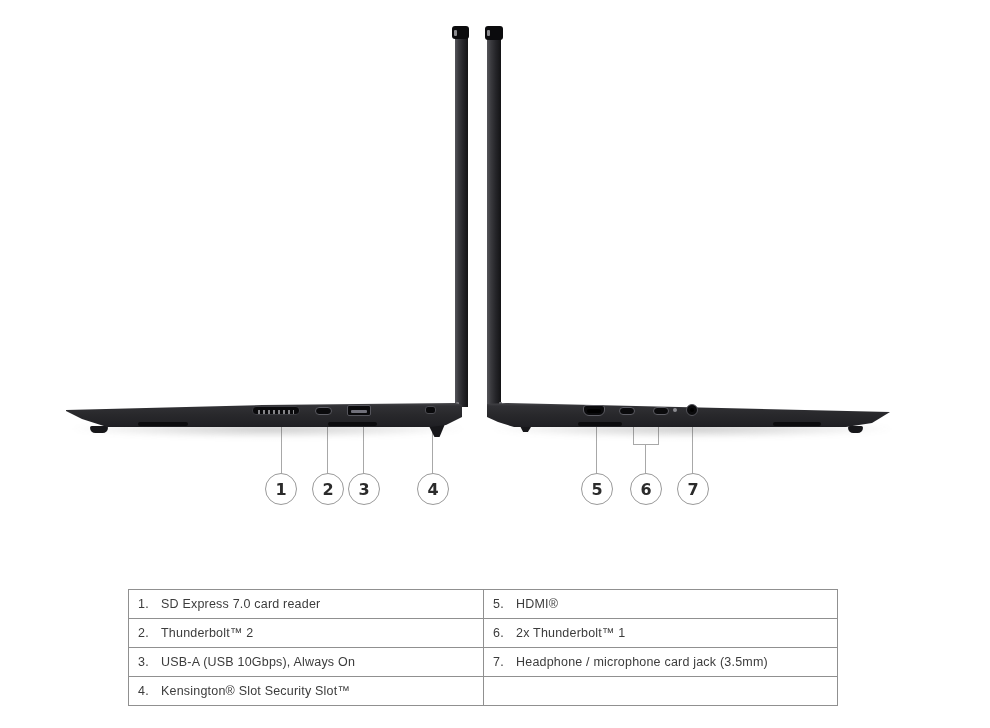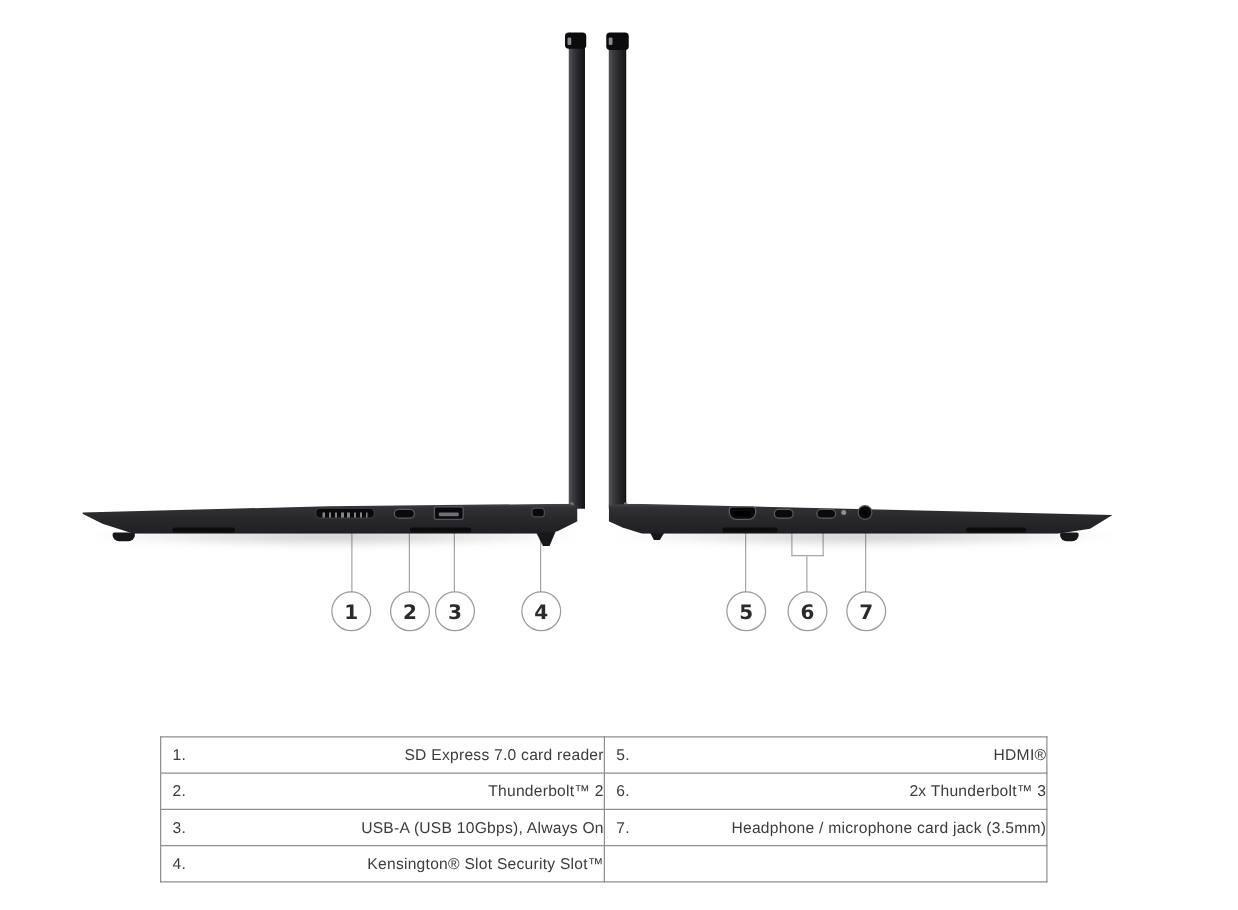--- a/index.html
+++ b/index.html
@@ -44,21 +44,21 @@
   
   .callout{position:absolute;z-index:5;box-sizing:border-box;width:32px;height:32px;border-radius:50%;
            background:#ffffff;border:1.5px solid #9a9a9a;display:flex;align-items:center;justify-content:center;
            font:700 16px "DejaVu Sans",sans-serif;color:#2b2b2b;}
 
   
   .legend{position:absolute;left:128px;top:589px;width:709px;border-collapse:collapse;table-layout:fixed;}
   .legend td{border:1px solid #909090;height:28px;padding:0;vertical-align:middle;}
   .legend .cell{display:flex;align-items:center;font-size:12.5px;color:#3c3c3c;letter-spacing:.2px;}
   .legend .num{flex:none;width:23px;padding-left:9px;}
-  .legend .label{flex:1;white-space:nowrap;overflow:hidden;text-align:right;}
+  .legend .label{flex:1;white-space:nowrap;overflow:hidden;}
 </style>
 </head>
 <body>
 
 <div id="stage">
 
   <div class="lline" style="left:281px;top:412px;height:62px;"></div>
   <div class="lline" style="left:327px;top:412px;height:62px;"></div>
   <div class="lline" style="left:363px;top:412px;height:62px;"></div>
   <div class="lline" style="left:432px;top:412px;height:62px;"></div>
@@ -168,21 +168,21 @@
       <tr>
         <td>
             <div class="cell">
               <span class="num">2.</span>
               <span class="label">Thunderbolt™ 2</span>
             </div>
           </td>
         <td>
             <div class="cell">
               <span class="num">6.</span>
-              <span class="label">2x Thunderbolt™ 3</span>
+              <span class="label">2x Thunderbolt™ 1</span>
             </div>
           </td>
       </tr>
       <tr>
         <td>
             <div class="cell">
               <span class="num">3.</span>
               <span class="label">USB-A (USB 10Gbps), Always On</span>
             </div>
           </td>

